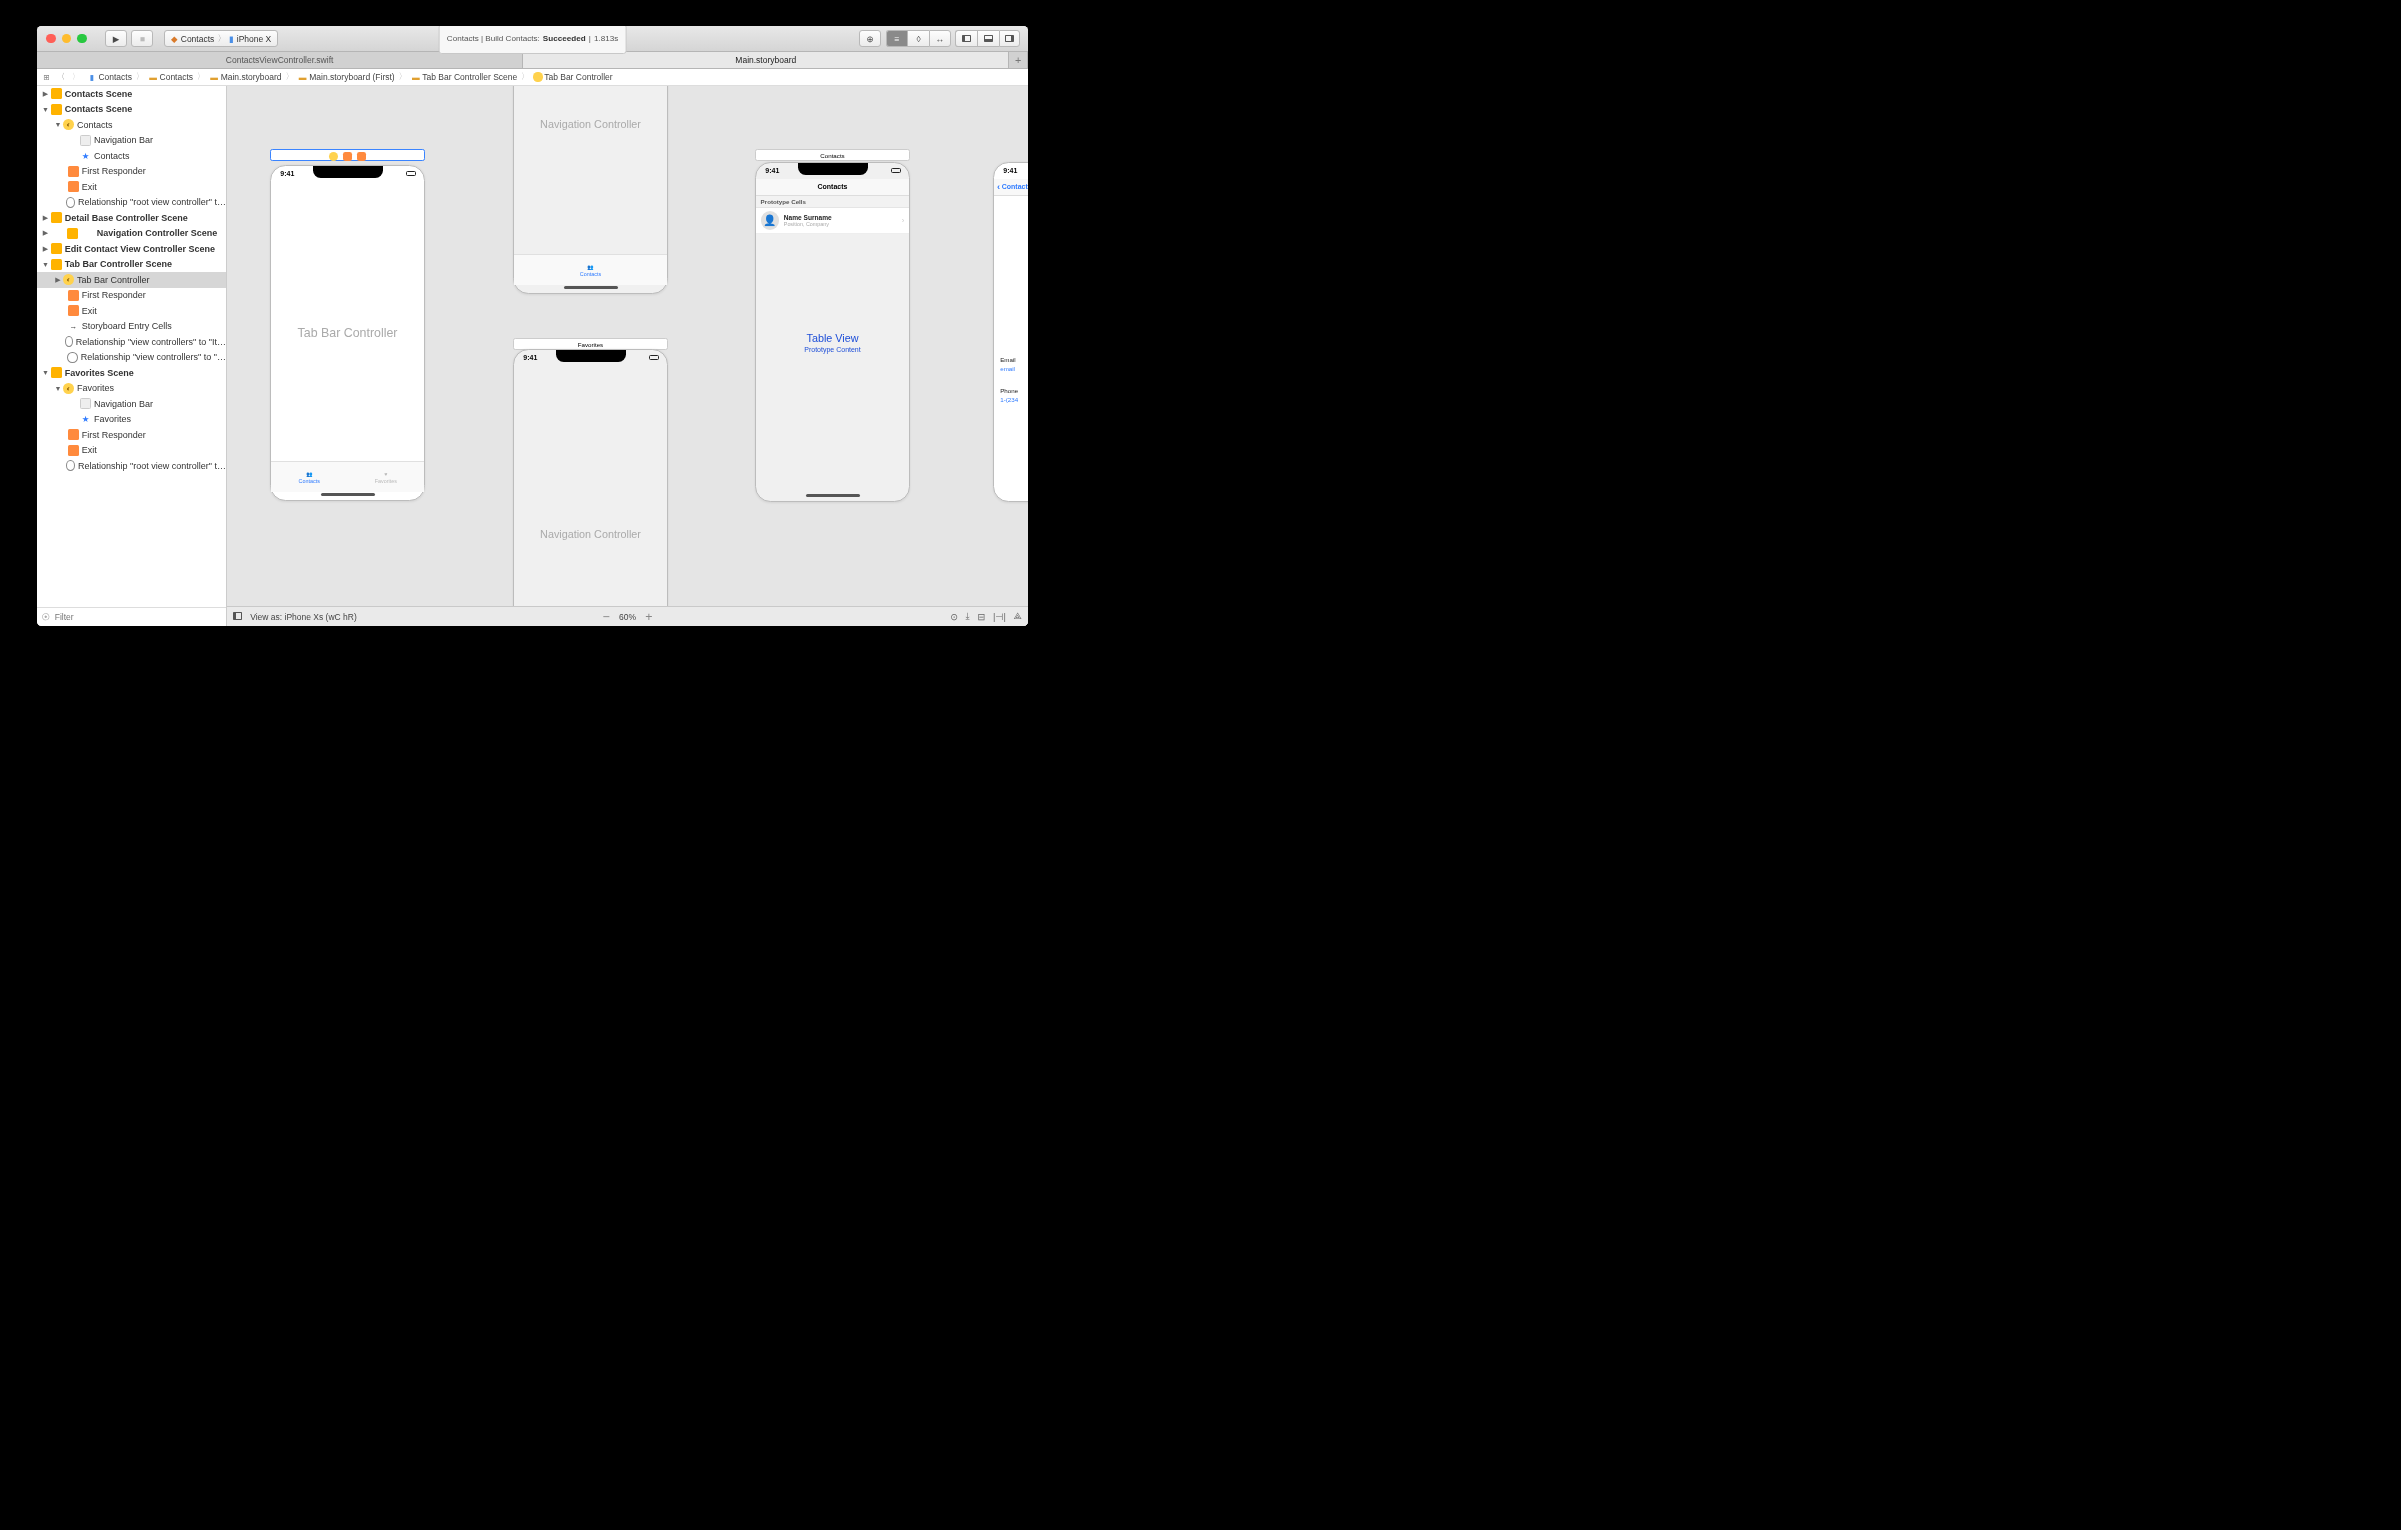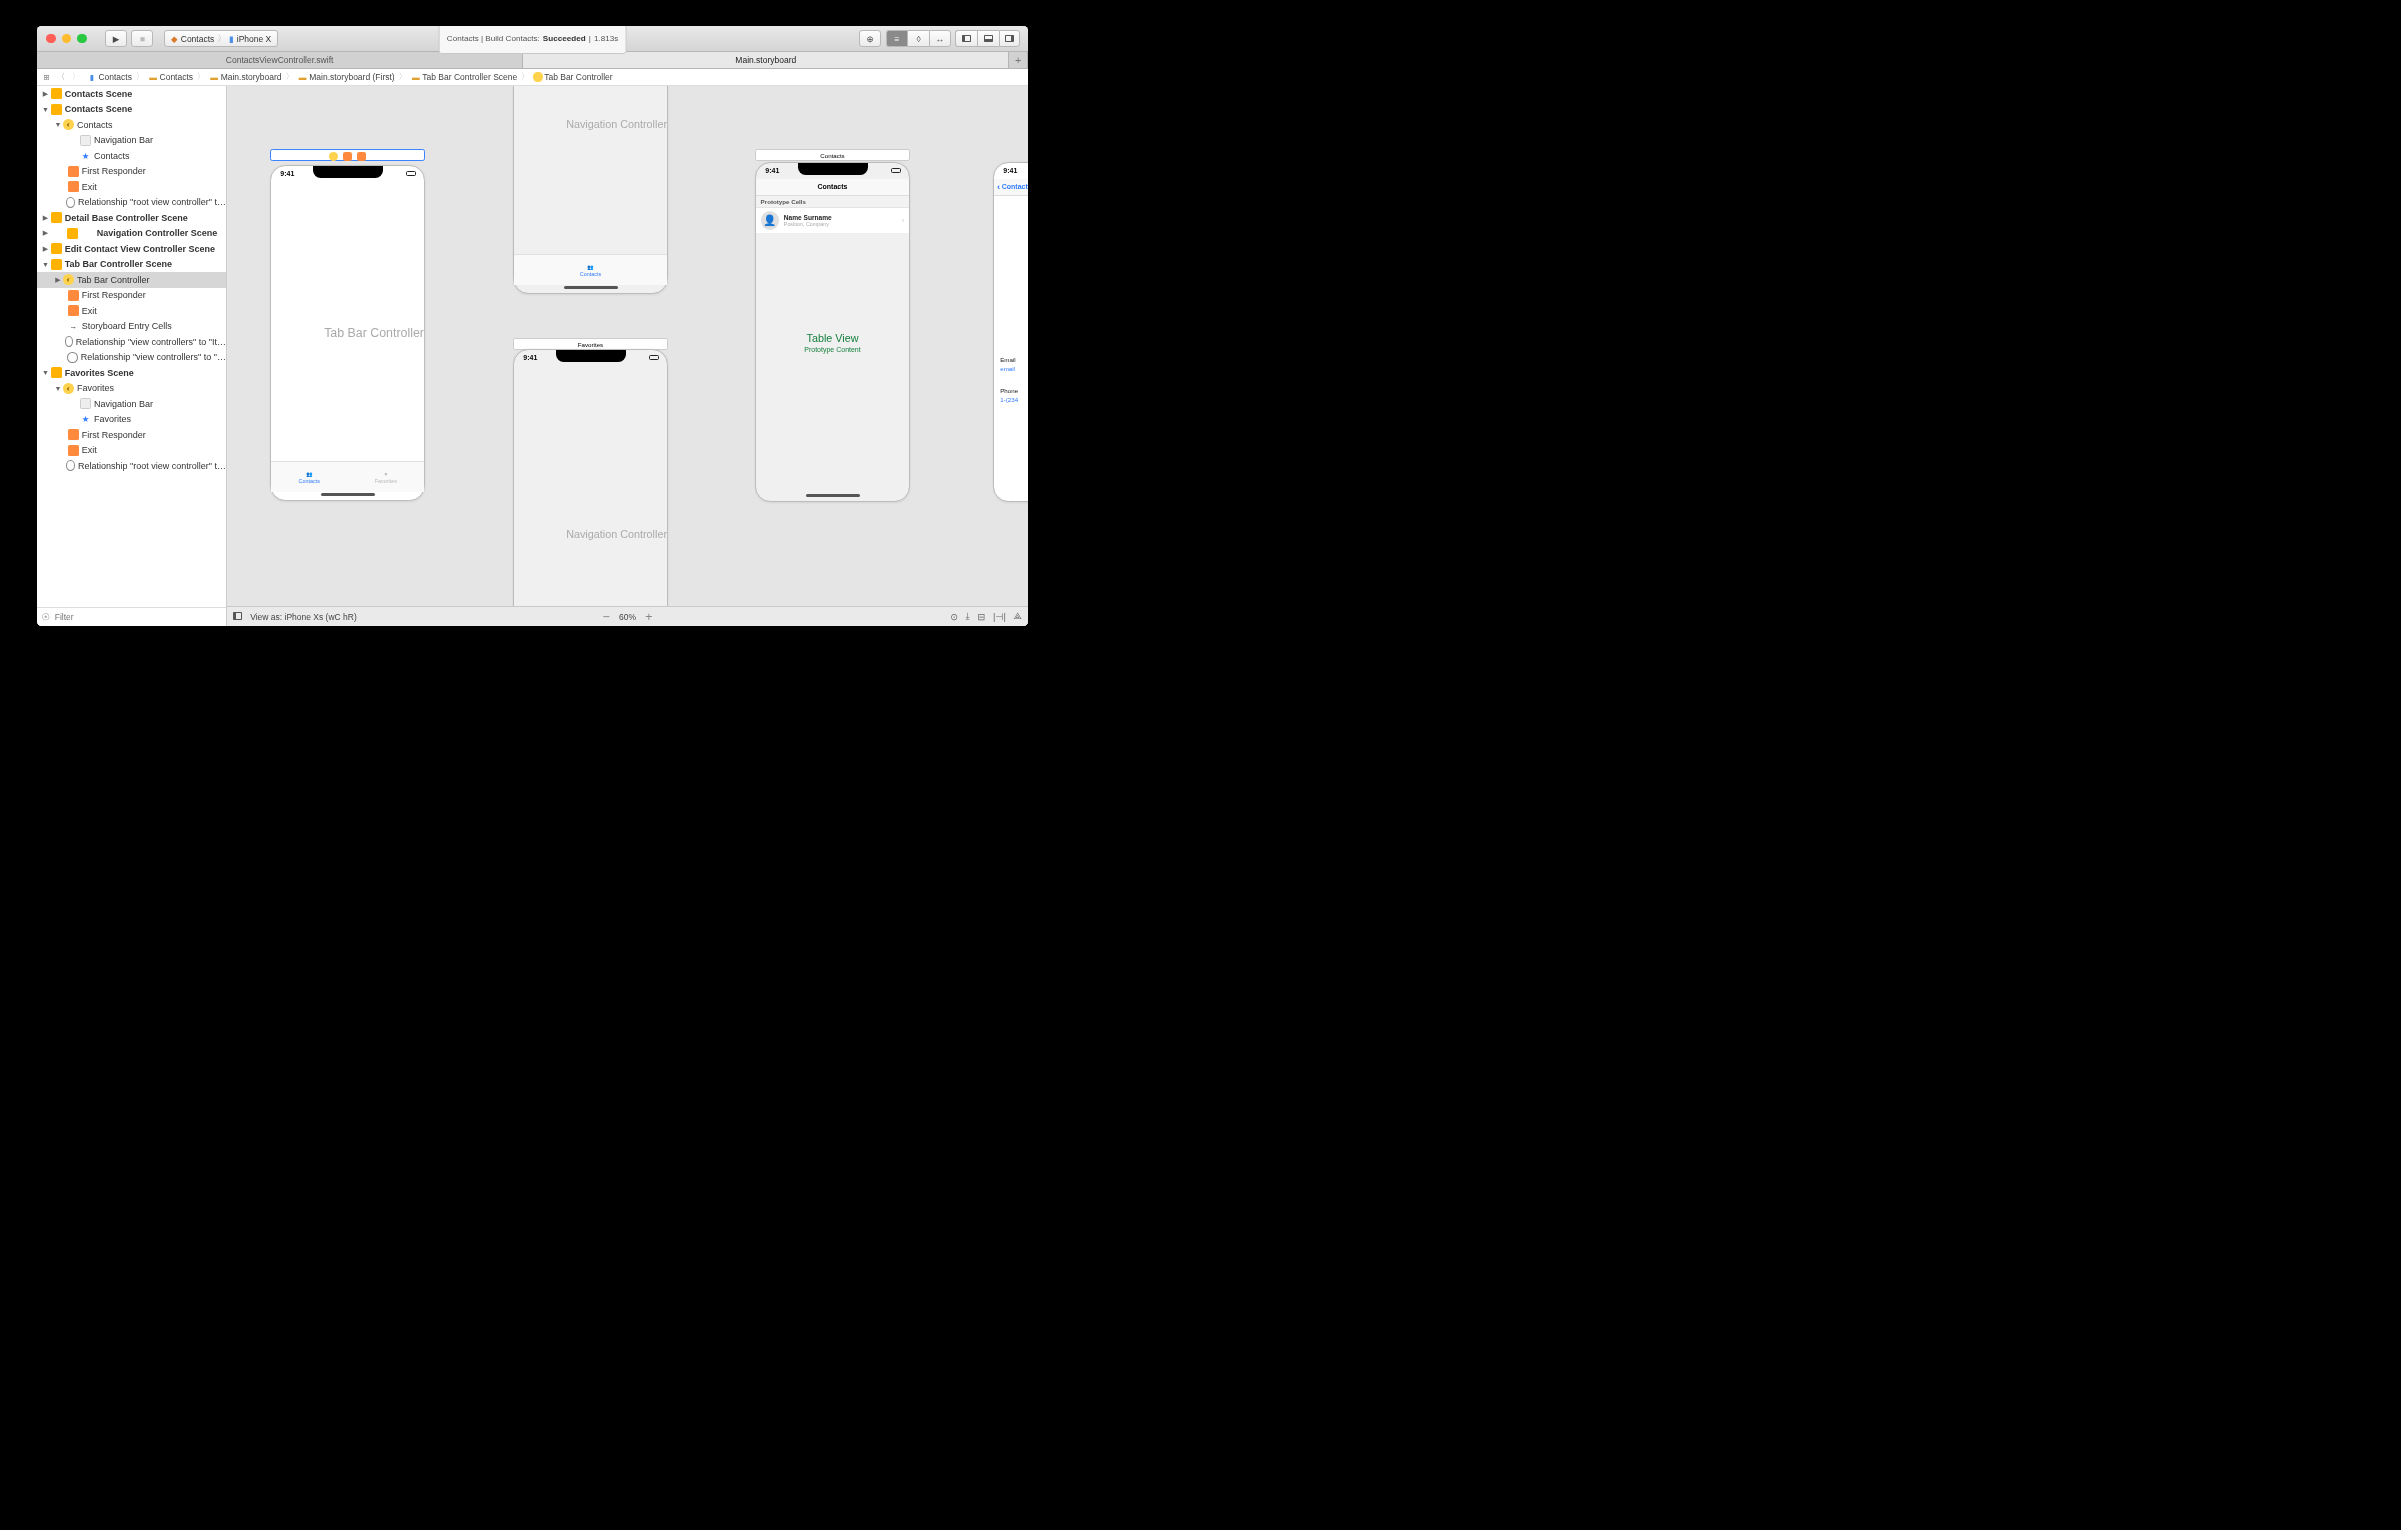--- a/index.html
+++ b/index.html
@@ -46,21 +46,21 @@
 .canvas-wrap { flex: 1; display: flex; flex-direction: column; background: #e5e5e5; position: relative; }
 .canvas { flex: 1; position: relative; overflow: hidden; }
 svg.wires { position: absolute; inset: 0; pointer-events: none; }
 .phone { position: absolute; background: #fff; border: 0.8px solid #bcbcbc; border-radius: 15.5px; box-shadow: 0 0.8px 2.3px rgba(0,0,0,0.08); }
 .phone .notch { position: absolute; top: 0; left: 50%; transform: translateX(-50%); width: 70px; height: 12.4px; background: #000; border-radius: 0 0 7.7px 7.7px; }
 .phone .status { position: absolute; top: 3.9px; left: 9.3px; font-size: 7px; font-weight: 600; }
 .phone .batt { position: absolute; top: 4.6px; right: 7.7px; width: 10.8px; height: 5.4px; border: 0.8px solid #222; border-radius: 1.5px; }
 .phone .home { position: absolute; bottom: 3.9px; left: 50%; transform: translateX(-50%); width: 54px; height: 3.1px; background: #555; border-radius: 2.3px; }
 .phone .tabbar { position: absolute; bottom: 7.7px; left: 0; right: 0; height: 31px; border-top: 0.8px solid #e0e0e0; display: flex; background: #f9f9f9; }
 .phone .tabbar .ti { flex: 1; display: flex; flex-direction: column; align-items: center; justify-content: center; font-size: 5.4px; gap: 1.5px; }
-.phone .title-lbl { position: absolute; top: 50%; left: 0; right: 0; text-align: right; transform: translateY(-50%); font-size: 12.4px; color: #aaa; font-weight: 500; }
+.phone .title-lbl { position: absolute; top: 50%; left: 0; right: 0; text-align: center; transform: translateY(-50%); font-size: 12.4px; color: #aaa; font-weight: 500; }
 .phone .title-lbl.small { font-size: 10.8px; }
 .phone .navbar { position: absolute; top: 15.5px; left: 0; right: 0; height: 17px; background: #f8f8f8; border-bottom: 0.8px solid #ddd; display: flex; align-items: center; justify-content: center; font-size: 7px; font-weight: 600; }
 .scene-label { position: absolute; background: #fff; border: 0.8px solid #ccc; border-radius: 2.3px; font-size: 6.2px; padding: 1.5px 0; text-align: center; font-weight: 500; }
 .scene-label.selected { border-color: #3a84ff; }
 .sel-chips { display: flex; gap: 4.6px; justify-content: center; }
 .chip { width: 9.3px; height: 9.3px; border-radius: 2.3px; }
 .bottom-bar { height: 20px; border-top: 0.8px solid #c9c9c9; background: #eaeaea; display: flex; align-items: center; padding: 0 6.2px; font-size: 8.5px; color: #444; gap: 7.7px; }
 .bottom-bar .zoom { position: absolute; left: 50%; transform: translateX(-50%); display: flex; gap: 9.3px; align-items: center; }
 .bottom-bar .right-icons { margin-left: auto; display: flex; gap: 7.7px; color: #666; font-size: 9.3px; }
 .mini-icon { color:#555; font-size:8.5px; }
@@ -372,21 +372,21 @@
             <div class="hdr">Prototype Cells</div>
             <div class="cell">
               <div class="avatar">👤</div>
               <div>
                 <div class="name">Name Surname</div>
                 <div class="sub">Position, Company</div>
               </div>
               <div class="chev">›</div>
             </div>
           </div>
-          <div style="position:absolute; top:50%; left:0; right:0; text-align:center; color:#15803d;">
+          <div style="position:absolute; top:50%; left:0; right:0; text-align:center; color:#1d4ed8;">
             <div style="font-size:10.8px; font-weight:500;">Table View</div>
             <div style="font-size:7px; margin-top:1.5px;">Prototype Content</div>
           </div>
           <div class="home"></div>
         </div>
 
         <div class="phone" style="left:766px; top:76px; width:155px; height:340px; background:#fff;">
 
           <div class="status">9:41</div>
           <div class="navbar" style="justify-content:flex-start; padding-left:3.1px;">

